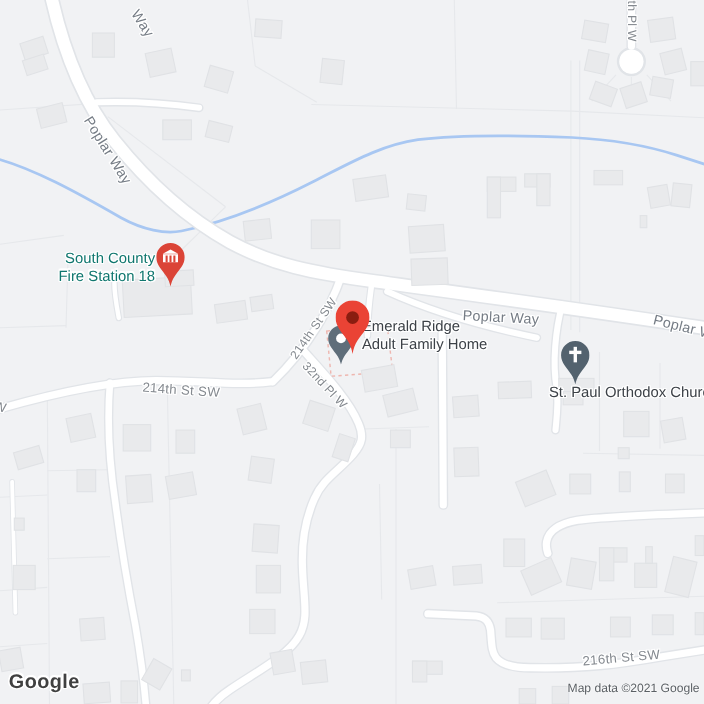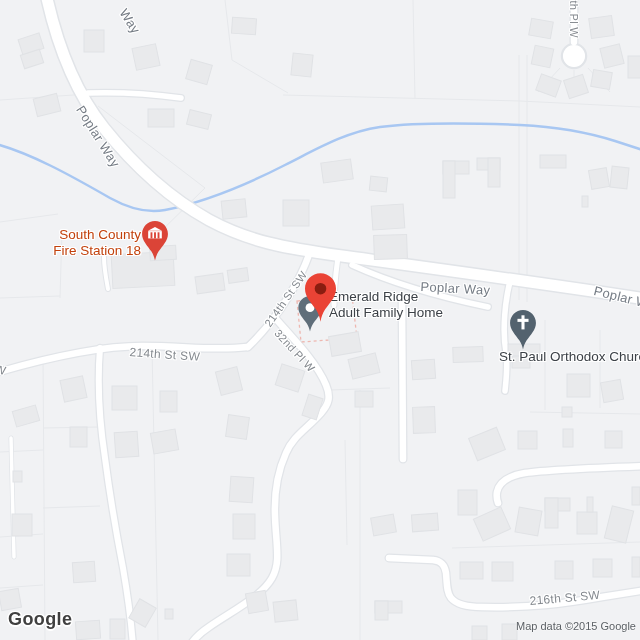--- a/index.html
+++ b/index.html
@@ -12,21 +12,21 @@
   #geo{position:absolute;left:0;top:0;}
   .lbl{
     position:absolute;white-space:nowrap;pointer-events:none;
     text-shadow:-1px 0 0 #fff,1px 0 0 #fff,0 -1px 0 #fff,0 1px 0 #fff,
                 -1px -1px 0 #fff,1px 1px 0 #fff,1px -1px 0 #fff,-1px 1px 0 #fff;
   }
   .road-lbl{color:#757c85;font-size:13px;letter-spacing:.3px;transform-origin:0 0;}
   .road-lbl.minor{color:#84898f;font-size:12px;}
   .road-lbl.small{font-size:11px;}
   .poi-lbl{color:#3c4147;font-size:13.5px;font-weight:500;line-height:15.5px;}
-  .poi-lbl.red{color:#c2410c;text-align:right;}
+  .poi-lbl.red{color:#0f766e;text-align:right;}
   .pin{position:absolute;}
   #google-logo{
     position:absolute;left:8px;top:609px;
     font-size:18px;font-weight:700;letter-spacing:.4px;color:#404040;
     text-shadow:-1.5px 0 0 #fff,1.5px 0 0 #fff,0 -1.5px 0 #fff,0 1.5px 0 #fff,
                 -1px -1px 0 #fff,1px 1px 0 #fff,1px -1px 0 #fff,-1px 1px 0 #fff;
   }
   #attribution{
     position:absolute;right:4px;top:620px;
     font-size:11px;color:#5b6065;
@@ -254,14 +254,14 @@
     <path d="M11,0 C4.9,0 0,4.9 0,11 C0,16.8 4.5,20.8 8,26 C9.6,28.4 10.4,31 11,33.5 C11.6,31 12.4,28.4 14,26 C17.5,20.8 22,16.8 22,11 C22,4.9 17.1,0 11,0 Z" fill="#5f6e7a"></path>
     <circle cx="11" cy="11" r="4.2" fill="#ffffff"></circle>
   </svg>
 
   <svg class="pin" style="left:305px;top:273px;" width="31" height="50" viewBox="0 0 30 48">
     <path d="M15,0 C6.7,0 0,6.7 0,15 C0,23 6,28.5 10.5,35 C13,38.7 14.2,42.5 15,47 C15.8,42.5 17,38.7 19.5,35 C24,28.5 30,23 30,15 C30,6.7 23.3,0 15,0 Z" fill="#ea4335"></path>
     <circle cx="15" cy="15" r="5.6" fill="#8a1d10"></circle>
   </svg>
 
   <div id="google-logo">Google</div>
-  <div id="attribution">Map data ©2015 Google</div>
+  <div id="attribution">Map data ©2021 Google</div>
 </div>
 
 </body></html>

